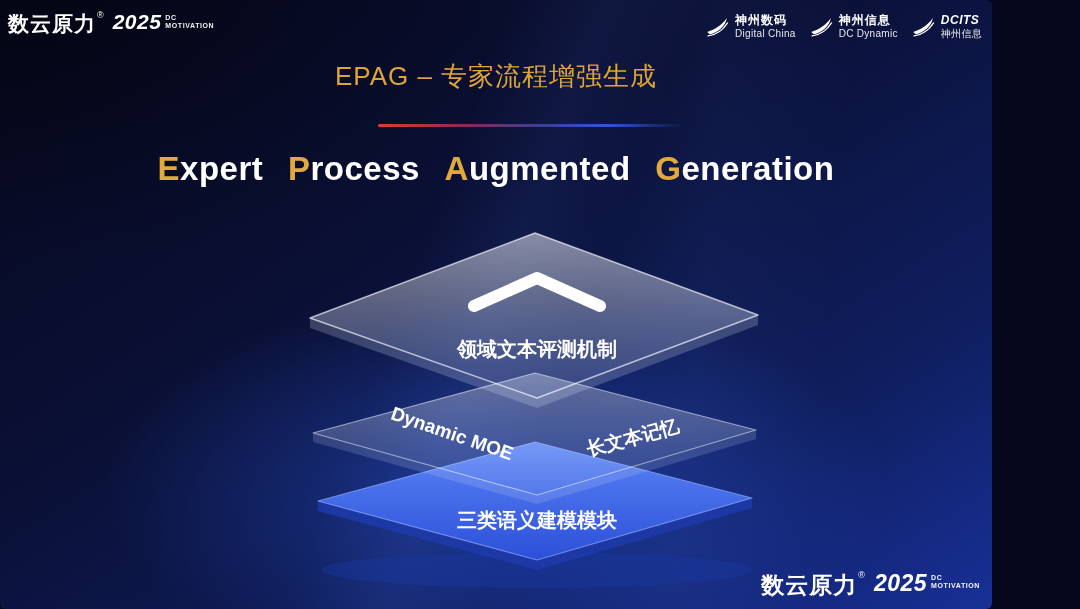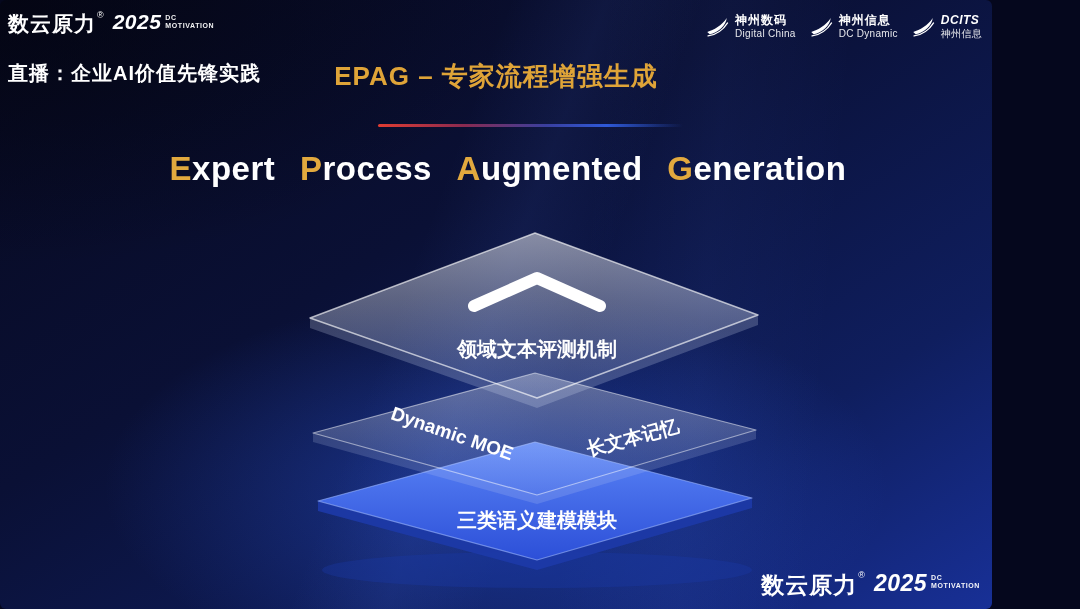--- a/index.html
+++ b/index.html
@@ -32,41 +32,41 @@
   .brand .btag  { display:flex; flex-direction:column; font-size:7px; letter-spacing:0.6px;
                   line-height:1.15; margin-left:4px; margin-top:4px; font-weight:bold; opacity:0.95; }
   .brand-topleft { position:absolute; top:10px; left:8px; }
 
   
   .live-label { position:absolute; top:60px; left:8px; font-size:20px; font-weight:bold; letter-spacing:1px; }
 
   
   .page-title {
     position:absolute; top:59px; left:50%; transform:translateX(-50%);
-    color:#dfa438; font-size:26px; font-weight:bold; letter-spacing:1px; white-space:nowrap;
+    color:#dfa438; font-size:26px; font-weight:normal; letter-spacing:1px; white-space:nowrap;
   }
 
   
   .partners { position:absolute; top:14px; right:10px; display:flex; gap:12px; }
   .plogo { display:flex; align-items:center; gap:5px; }
   .plogo svg { width:26px; height:26px; }
   .plogo .ptxt { display:flex; flex-direction:column; line-height:1.15; }
   .plogo .pname { font-size:12px; font-weight:bold; letter-spacing:1px; }
   .plogo .psub  { font-size:10px; opacity:0.9; letter-spacing:0.3px; }
   .plogo.dcits .pname { font-style:italic; letter-spacing:0.5px; }
 
   
   .divider {
     position:absolute; top:124px; left:378px; width:305px; height:3px; border-radius:2px;
     background:linear-gradient(90deg, #e03c32 0%, #8a2a50 28%, #3a3f9e 55%, #2e59d8 75%, rgba(40,90,220,0) 100%);
   }
 
   
   .main-title {
-    position:absolute; top:150px; left:12px; width:100%; text-align:center;
+    position:absolute; top:150px; left:0; width:100%; text-align:center;
     font-size:33px; font-weight:bold; letter-spacing:0.5px; white-space:nowrap;
   }
   .main-title .word { display:inline-block; }
   .main-title .word + .word { margin-left:15px; }
   .main-title .gold { color:#e2a93e; }
 
   
   .stack-wrap { position:absolute; left:260px; top:218px; width:560px; height:380px; }
   .stack-wrap svg { width:100%; height:100%; display:block; }
   .layer-label { fill:#ffffff; font-weight:bold; font-family:"Liberation Sans", sans-serif; }
@@ -83,21 +83,20 @@
   <div class="brand brand-topleft">
     <span class="bname">数云原力</span>
       <sup class="breg">®</sup>
       <span class="byear">2025</span>
     <span class="btag">
       <span>DC</span>
       <span>MOTIVATION</span>
     </span>
   </div>
 
-  <div class="live-label">直播：企业AI价值先锋实践</div>
 
   <div class="page-title">EPAG – 专家流程增强生成</div>
 
   <div class="partners">
     <div class="plogo">
       <svg viewBox="0 0 32 32">
         <path d="M4 22 C12 20, 22 14, 28 5 C27 14, 18 23, 7 25 Z" fill="#ffffff"></path>
         <path d="M5 27 C15 26, 24 19, 29 11" stroke="#ffffff" stroke-width="1.6" fill="none" stroke-linecap="round"></path>
       </svg>
       <span class="ptxt">

